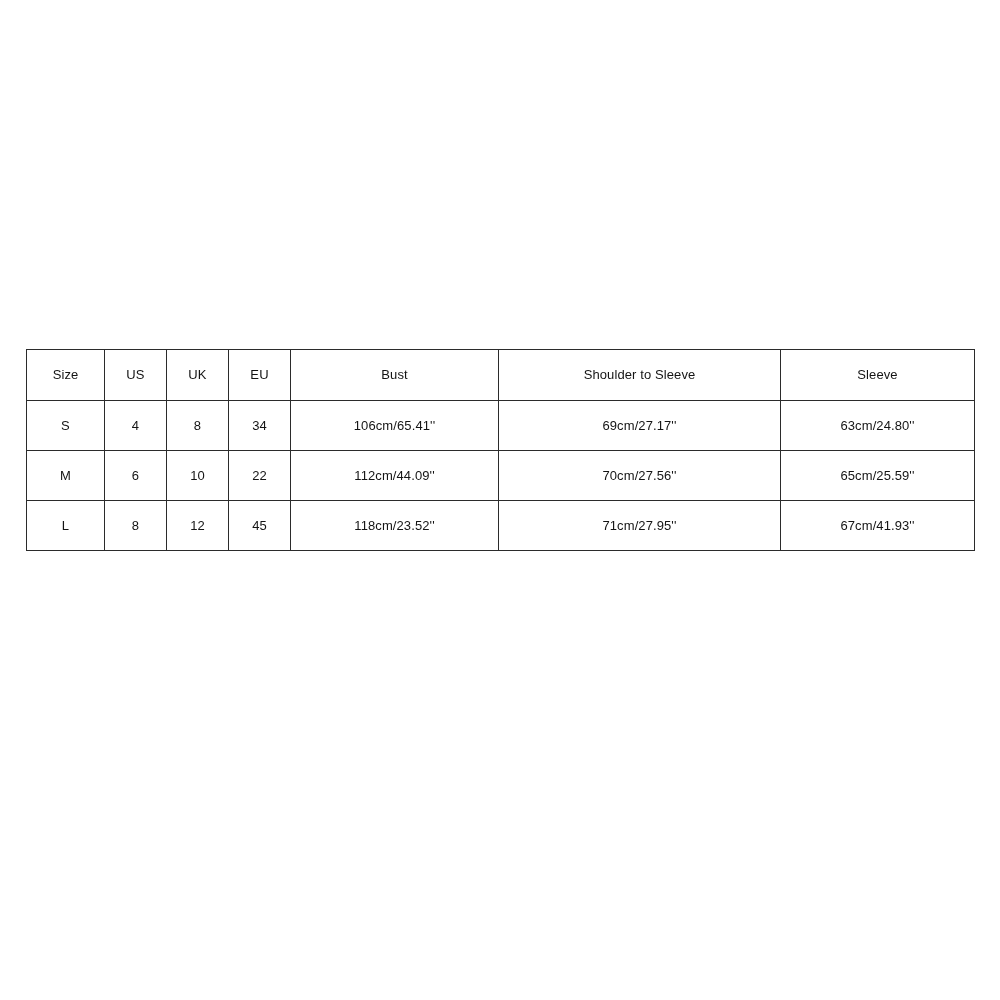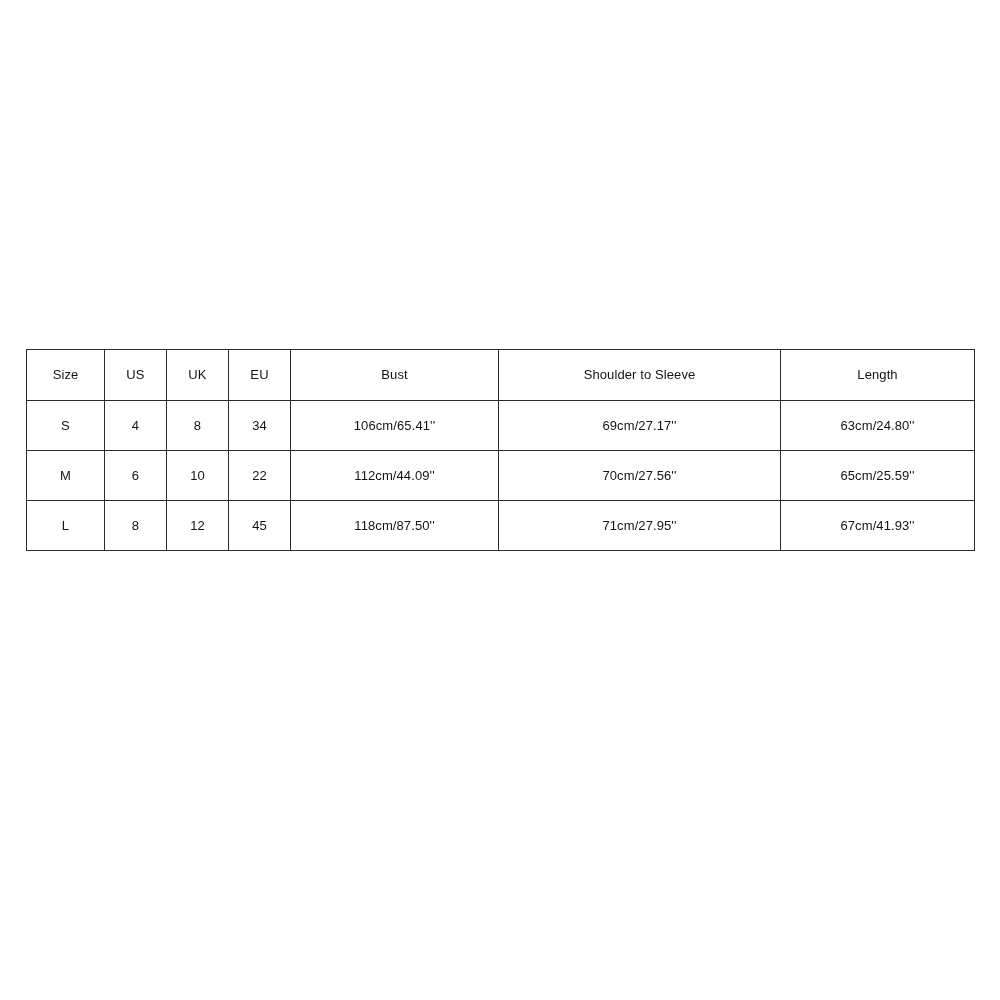--- a/index.html
+++ b/index.html
@@ -66,21 +66,21 @@
       <col class="c-len">
     </colgroup>
     <thead>
       <tr>
         <th>Size</th>
         <th>US</th>
         <th>UK</th>
         <th>EU</th>
         <th>Bust</th>
         <th>Shoulder to Sleeve</th>
-        <th>Length</th>
+        <th>Sleeve</th>
       </tr>
     </thead>
     <tbody>
       <tr>
         <td>S</td>
         <td>4</td>
         <td>8</td>
         <td>34</td>
         <td>106cm/65.41''</td>
         <td>69cm/27.17''</td>
@@ -93,19 +93,19 @@
         <td>22</td>
         <td>112cm/44.09''</td>
         <td>70cm/27.56''</td>
         <td>65cm/25.59''</td>
       </tr>
       <tr>
         <td>L</td>
         <td>8</td>
         <td>12</td>
         <td>45</td>
-        <td>118cm/87.50''</td>
+        <td>118cm/23.52''</td>
         <td>71cm/27.95''</td>
         <td>67cm/41.93''</td>
       </tr>
     </tbody>
   </table>
 </div>
 
 </body></html>

